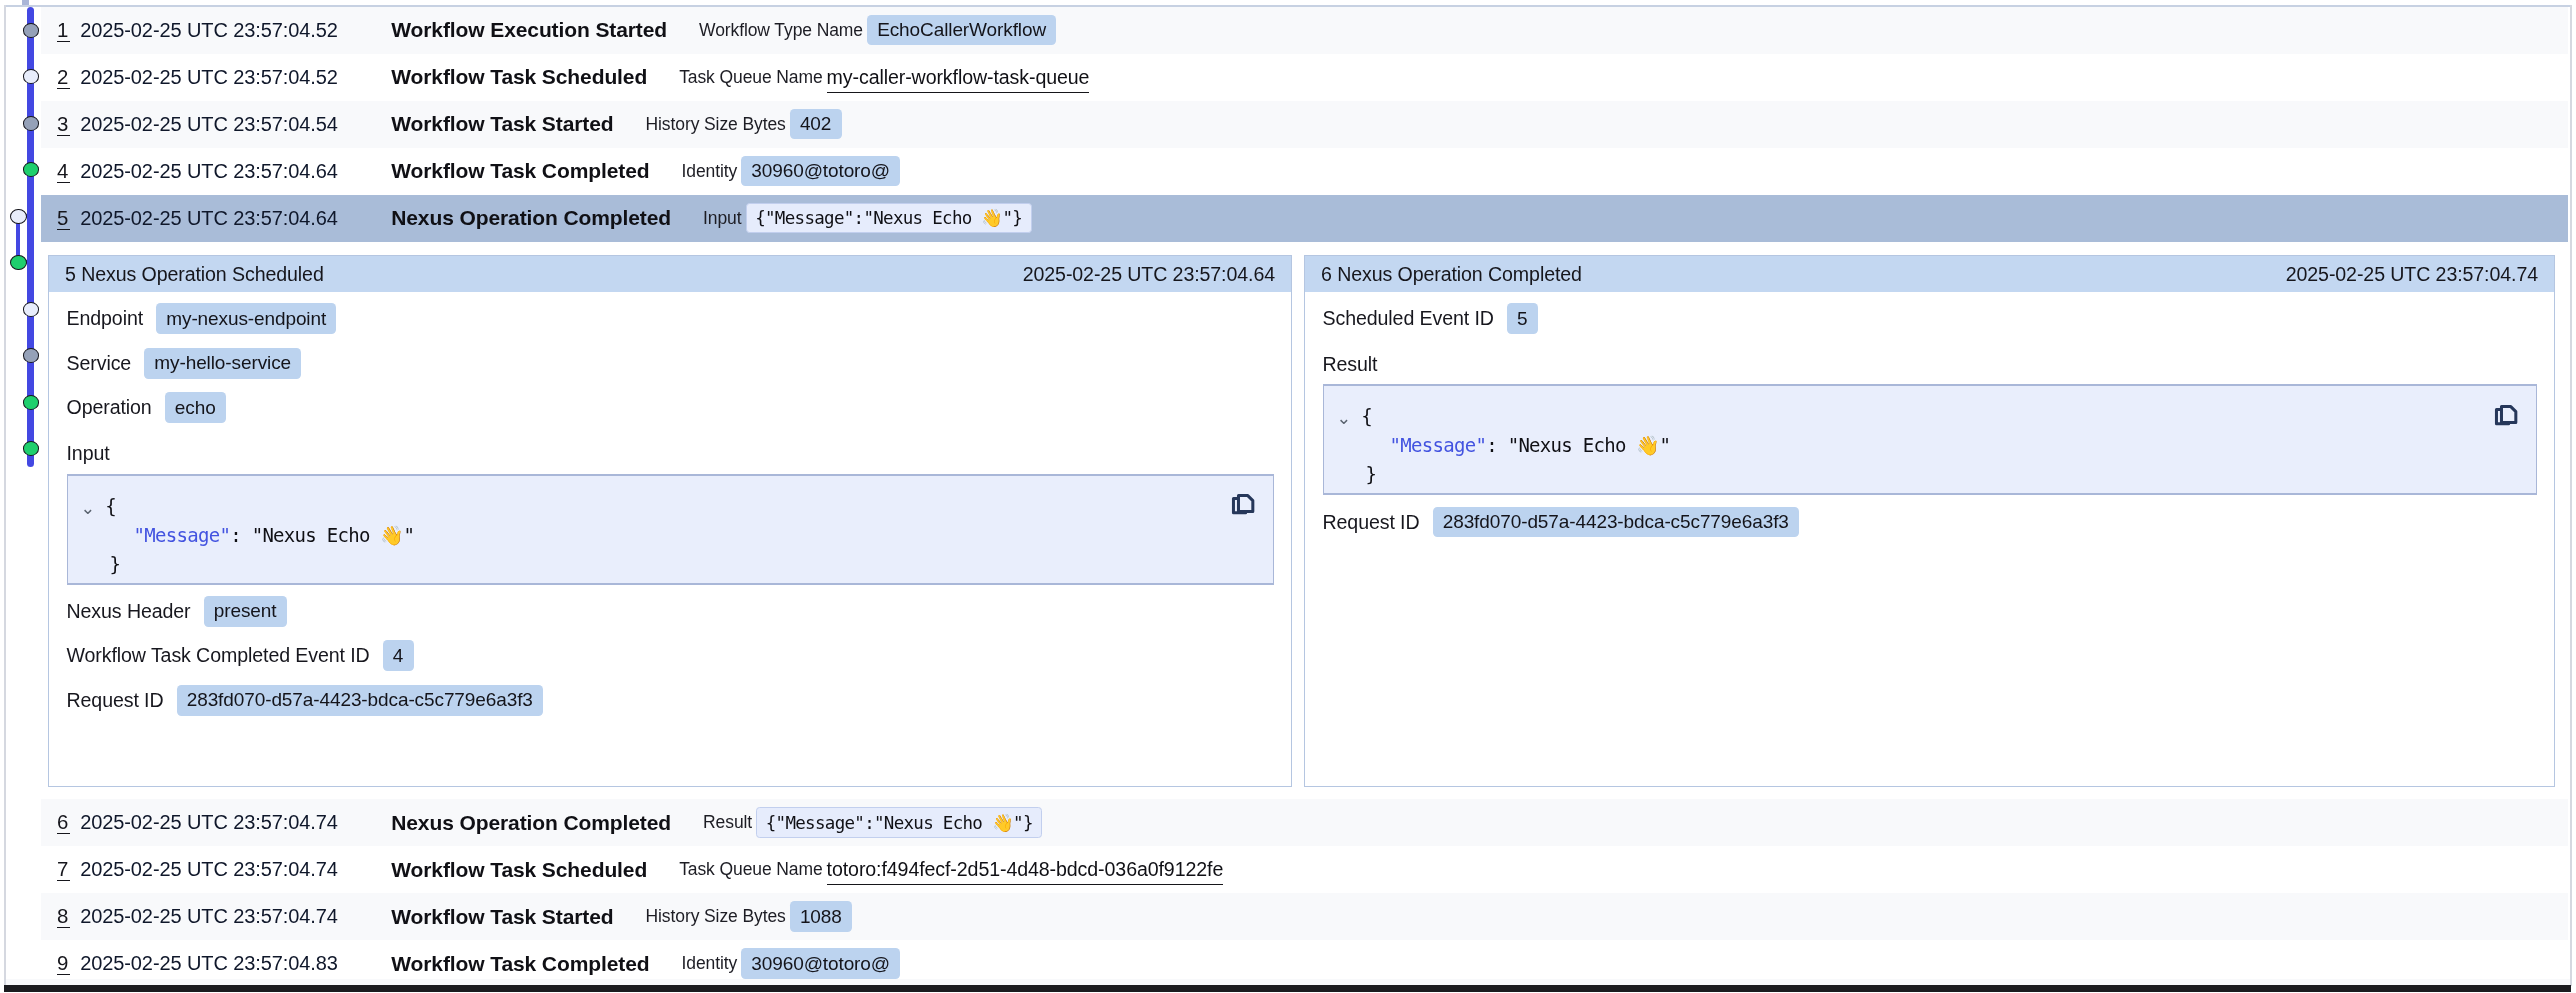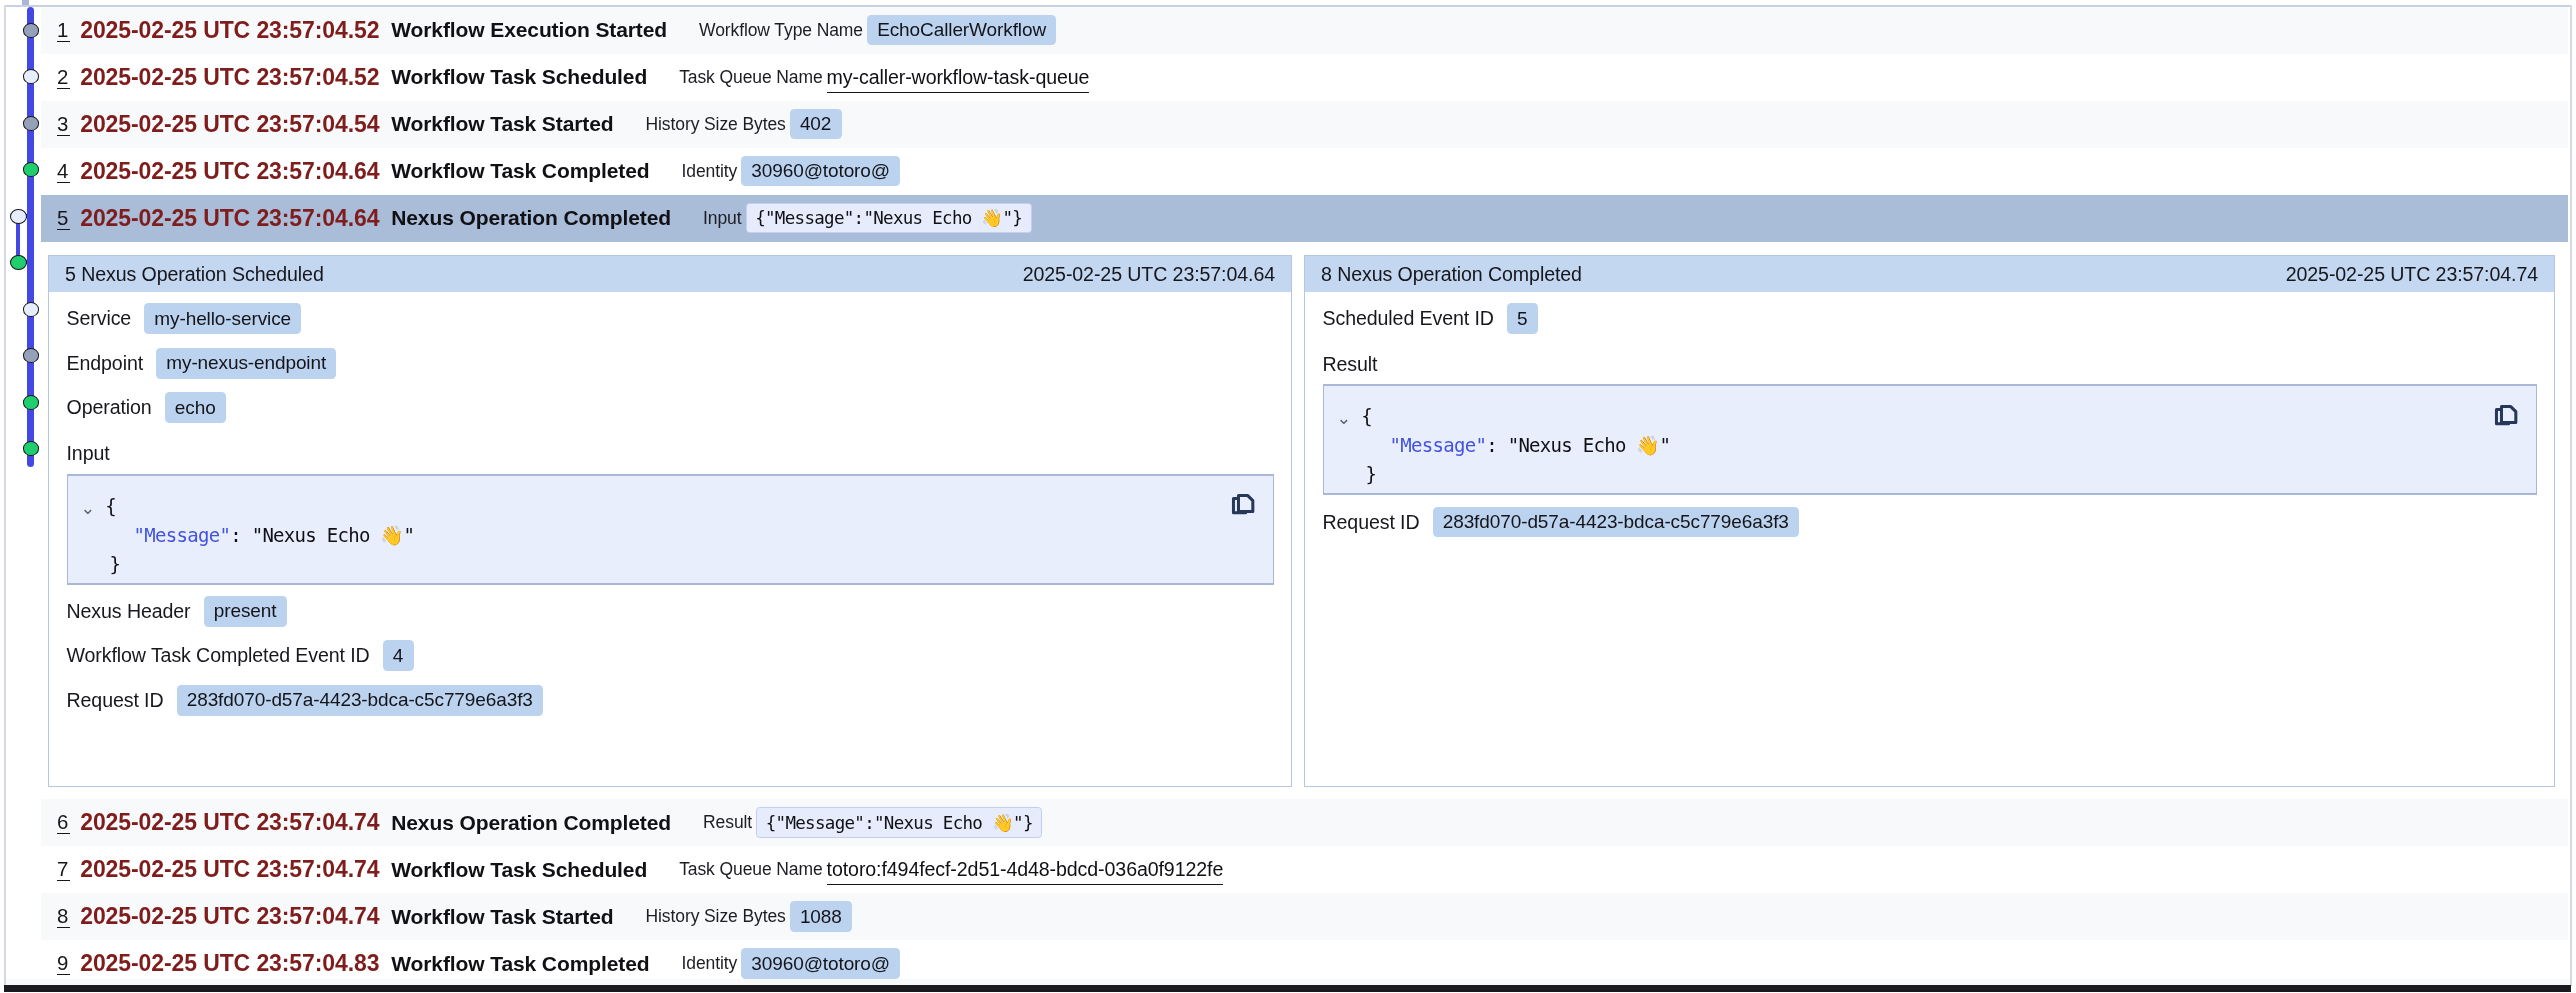--- a/index.html
+++ b/index.html
@@ -23,21 +23,21 @@
   .dot{position:absolute;width:16.7px;height:15.3px;border-radius:50%;border:1.8px solid var(--c-dot-border);box-sizing:border-box;}
 
   
   .rows{position:absolute;left:41px;width:2527px;}
   .rows-top{top:6.5px;}
   .rows-bottom{top:799px;}
   .erow{height:47px;display:flex;align-items:center;padding-left:16px;box-sizing:border-box;}
   .erow.stripe{background:var(--c-stripe);}
   .erow.selected{background:var(--c-selected);}
   .enum{font-size:20.4px;color:#16161c;border-bottom:1.5px solid #16161c;line-height:22px;min-width:13px;text-align:left;cursor:pointer;}
-  .etime{font-size:23px;color:#7f1d1d;margin-left:10.2px;width:311px;flex:none;font-weight:bold;}
+  .etime{font-size:20px;color:#0f172a;margin-left:10.2px;width:311px;flex:none;}
   .ename{font-size:21px;font-weight:700;color:#101015;}
   .elabel{font-size:17.5px;color:#1d1d24;margin-left:32px;}
   .eval{margin-left:4px;}
   .badge{display:inline-block;background:var(--c-badge);border-radius:4.4px;padding:4.4px 10.2px;font-size:19px;color:#14141a;}
   .chip{display:inline-block;background:var(--c-chip);border:1.5px solid var(--c-chip-border);border-radius:3.6px;
         padding:4.4px 8.7px;font-family:"DejaVu Sans Mono",monospace;font-size:17.5px;color:#101015;letter-spacing:-0.7px;}
   .linkval{font-size:19.6px;color:#101015;border-bottom:1.8px solid #16161a;padding-bottom:4px;cursor:pointer;}
 
   
   .panels{position:absolute;left:48px;top:255px;display:flex;gap:12px;}
@@ -132,27 +132,27 @@
 
   <div class="panels">
     <section class="panel pl">
       <header class="phead">
         <span>5 Nexus Operation Scheduled</span>
         <span>2025-02-25 UTC 23:57:04.64</span>
       </header>
       <div class="pbody">
         <div class="fields" id="fields-l-top">
   <div class="fieldrow">
+    <span class="flabel">Endpoint</span>
+    <span class="badge">my-nexus-endpoint</span>
+  </div>
+
+  <div class="fieldrow">
     <span class="flabel">Service</span>
     <span class="badge">my-hello-service</span>
-  </div>
-
-  <div class="fieldrow">
-    <span class="flabel">Endpoint</span>
-    <span class="badge">my-nexus-endpoint</span>
   </div>
 
   <div class="fieldrow">
     <span class="flabel">Operation</span>
     <span class="badge">echo</span>
   </div>
 </div>
         <div class="seclabel">Input</div>
         <div class="codeblock">
           <div class="cb-line1">
@@ -181,21 +181,21 @@
     <span class="flabel">Request ID</span>
     <span class="badge">283fd070-d57a-4423-bdca-c5c779e6a3f3</span>
   </div>
 
 </div>
       </div>
     </section>
 
     <section class="panel pr">
       <header class="phead">
-        <span>8 Nexus Operation Completed</span>
+        <span>6 Nexus Operation Completed</span>
         <span>2025-02-25 UTC 23:57:04.74</span>
       </header>
       <div class="pbody">
         <div class="fields" id="fields-r-top">
   <div class="fieldrow">
     <span class="flabel">Scheduled Event ID</span>
     <span class="badge">5</span>
   </div>
 </div>
         <div class="seclabel">Result</div>

